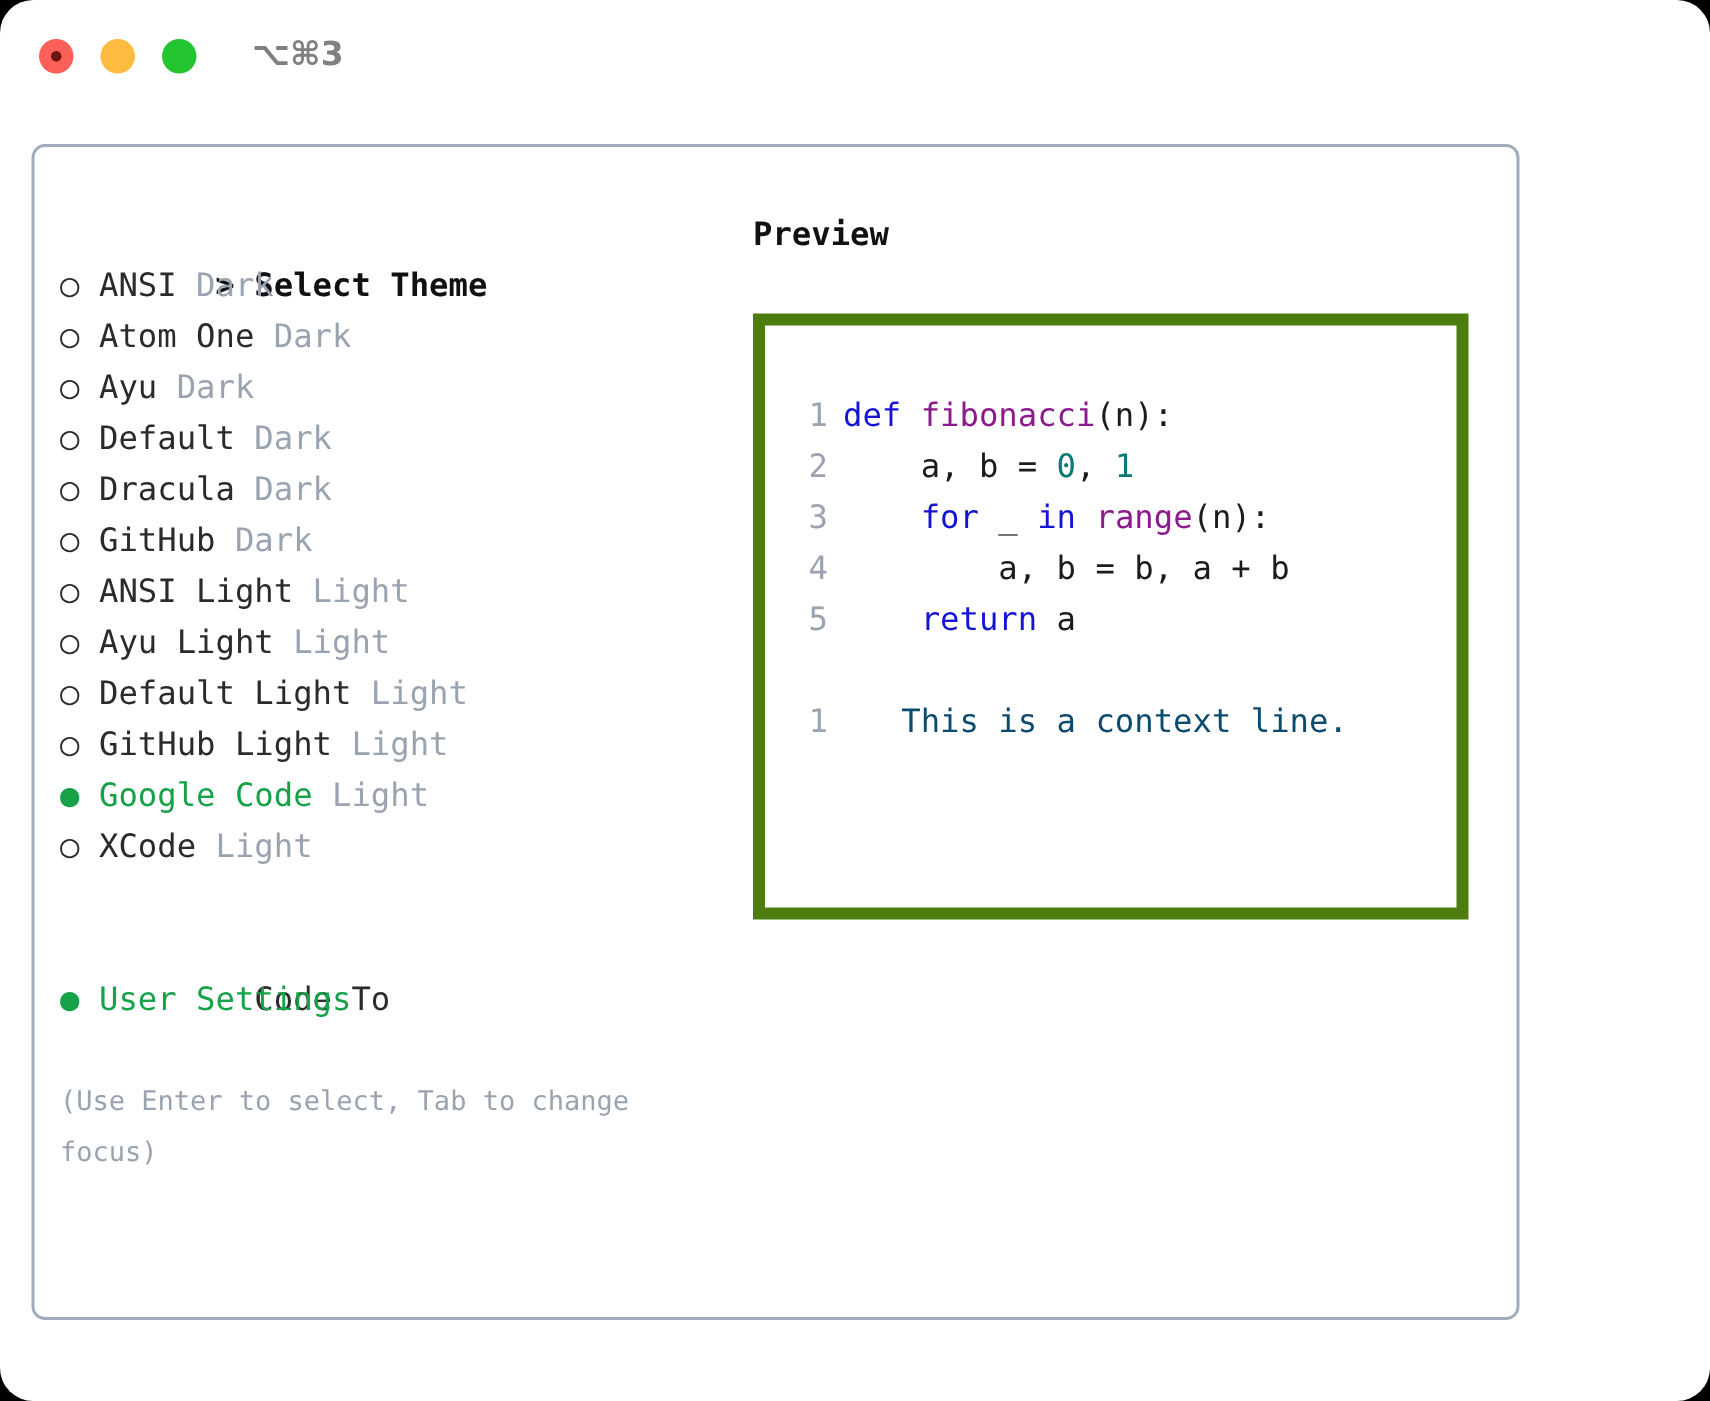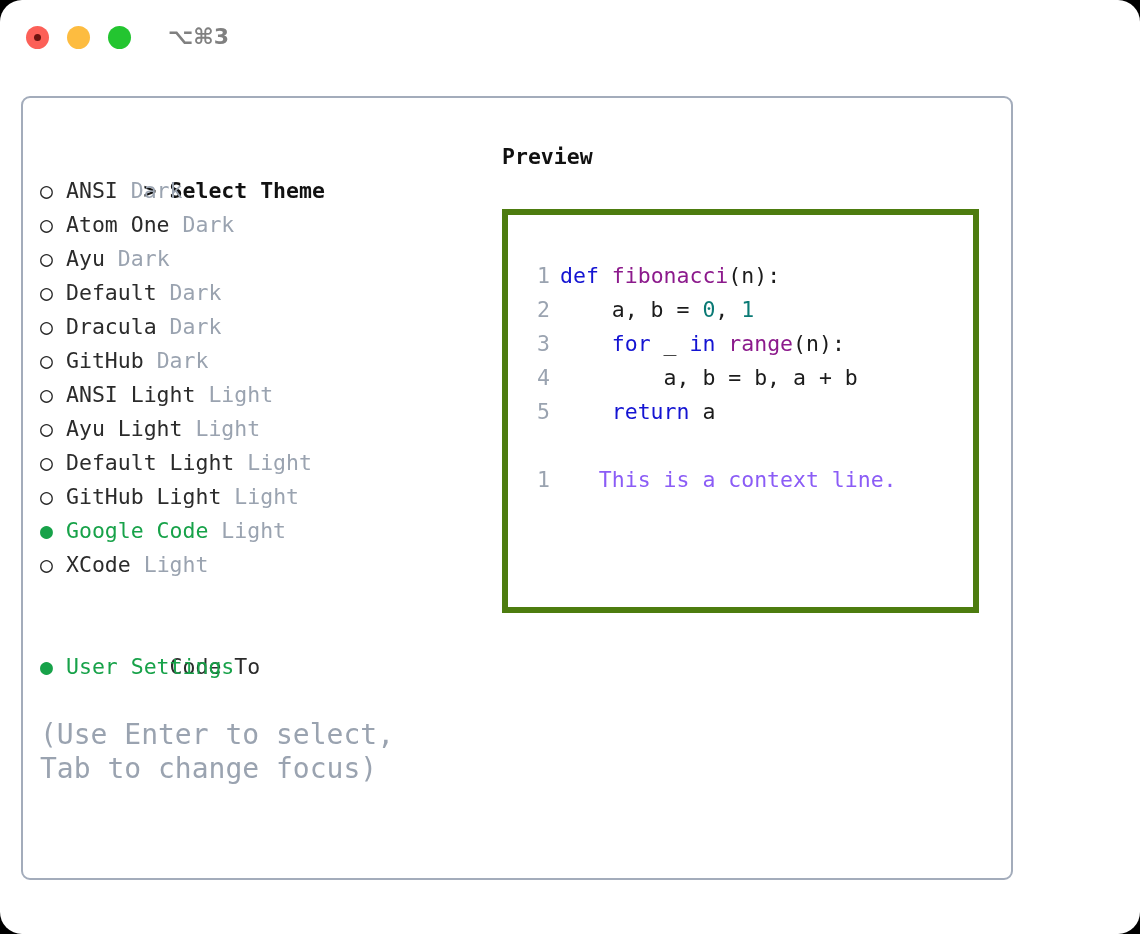--- a/index.html
+++ b/index.html
@@ -115,21 +115,21 @@
   .row.selected .name,
   .row.selected .marker {
     color: #17a249;
   }
   .row.selected .variant { color: #9aa3b0; }
 
   .spacer-sm { height: 34px; }
 
   .hint {
     margin-top: 34px;
-    font-size: 28px;
+    font-size: 18px;
     line-height: 34px;
     color: #9aa3b0;
     white-space: pre-wrap;
     width: 400px;
   }
 
   
   .right-col {
     position: absolute;
     left: 479px;
@@ -140,21 +140,21 @@
     font-size: 21.5px;
     font-weight: 700;
     color: #111111;
     line-height: 34px;
     white-space: pre;
   }
   .code-box {
     margin-top: 35px;
     width: 477px;
     height: 404px;
-    border: 6px solid #4d7c0f;
+    border: 8px solid #4d7c0f;
     box-sizing: border-box;
     background: #ffffff;
     position: relative;
   }
   .code-inner {
     position: absolute;
     left: 8px;
     top: 44px;
     right: 4px;
   }
@@ -167,21 +167,21 @@
     display: inline-block;
     width: 34px;
     text-align: right;
     color: #9aa3b0;
     margin-right: 10px;
   }
   .tok-kw   { color: #1414d2; }
   .tok-fn   { color: #8c1a8c; }
   .tok-num  { color: #0b7a75; }
   .tok-pl   { color: #1b1b1b; }
-  .diff-ctx { color: #8b5cf6; text-align: right; }
+  .diff-ctx { color: #0c4a6e; text-align: right; }
   .diff-del { color: #c62000; }
   .diff-add { color: #11bb00; }
   .gap-line { height: 34px; }
 </style>
 </head>
 <body>
 
 <div class="window">
 
   <div class="titlebar">

